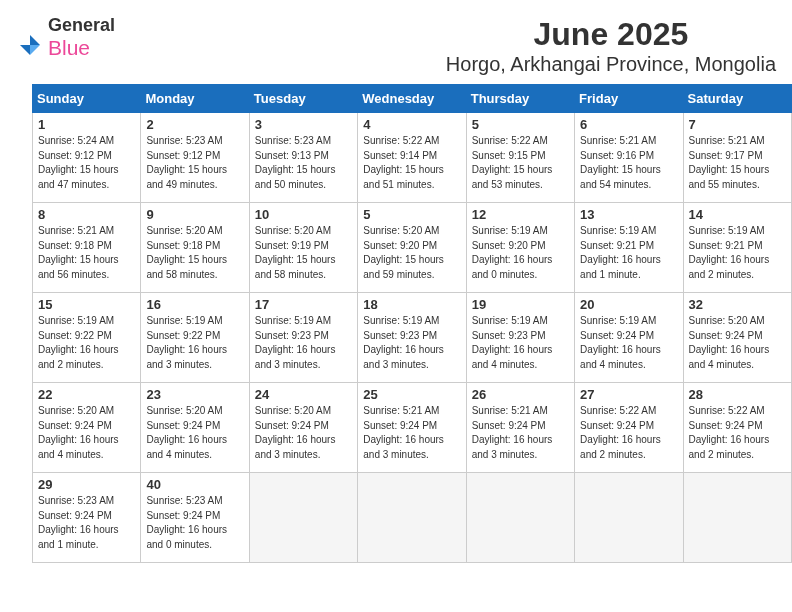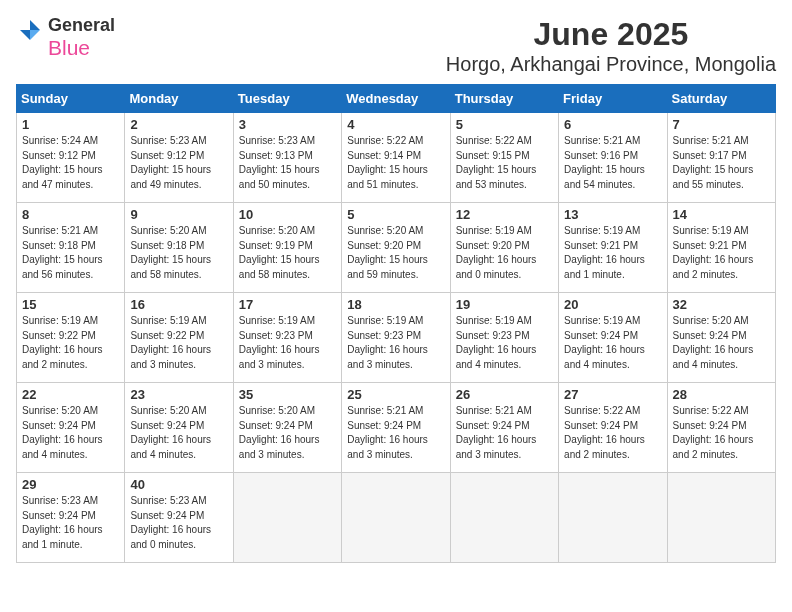--- a/index.html
+++ b/index.html
@@ -11,21 +11,21 @@
       padding: 16px;
     }
     .header-area {
       display: flex;
       justify-content: space-between;
       align-items: flex-start;
       margin-bottom: 8px;
     }
     .logo {
       display: flex;
-      align-items: flex-start;
+      align-items: flex-end;
       gap: 4px;
     }
     .logo-text {
       display: flex;
       flex-direction: column;
       line-height: 1.1;
     }
     .logo-general {
       font-size: 18px;
       font-weight: bold;
@@ -49,20 +49,21 @@
       color: #333;
     }
     .subtitle {
       font-size: 20px;
       color: #333;
     }
     .calendar {
       width: 100%;
       border-collapse: collapse;
       border: 1px solid #ccc;
+      margin-left: 16px;
     }
     .calendar th {
       background: #1a6ebd;
       color: #fff;
       font-size: 13px;
       font-weight: bold;
       padding: 6px 4px;
       text-align: left;
       border: 1px solid #1a6ebd;
     }
@@ -290,21 +291,21 @@
 and 4 minutes.</div>
         </td>
         <td>
           <span class="day-number">23</span>
           <div class="day-info" style="white-space: pre-line;">Sunrise: 5:20 AM
 Sunset: 9:24 PM
 Daylight: 16 hours
 and 4 minutes.</div>
         </td>
         <td>
-          <span class="day-number">35</span>
+          <span class="day-number">24</span>
           <div class="day-info" style="white-space: pre-line;">Sunrise: 5:20 AM
 Sunset: 9:24 PM
 Daylight: 16 hours
 and 3 minutes.</div>
         </td>
         <td>
           <span class="day-number">25</span>
           <div class="day-info" style="white-space: pre-line;">Sunrise: 5:21 AM
 Sunset: 9:24 PM
 Daylight: 16 hours

